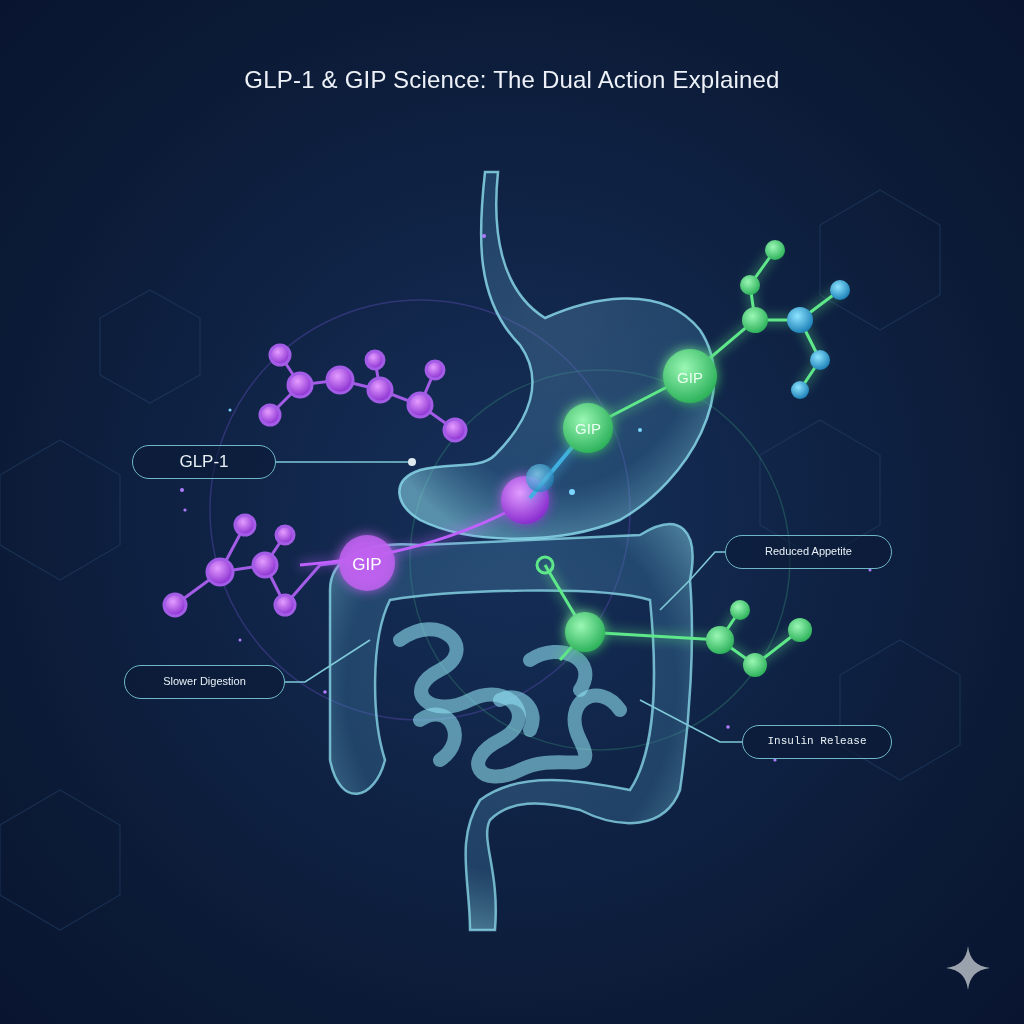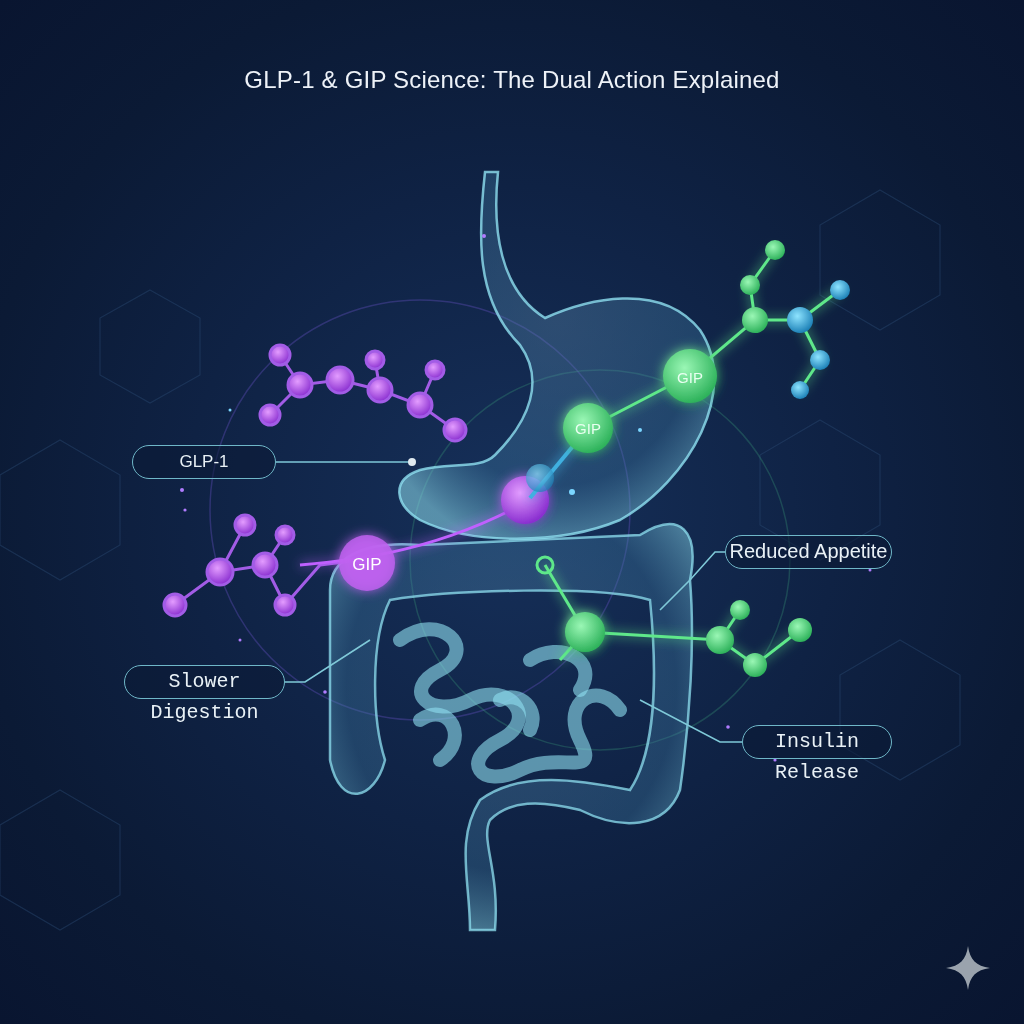--- a/index.html
+++ b/index.html
@@ -9,21 +9,21 @@
     font-family: "Liberation Sans", "DejaVu Sans", sans-serif;
   }
   .title {
     position:absolute; top:66px; left:0; width:1024px; text-align:center;
     color:#eef2f8; font-size:24px; letter-spacing:0.2px;
   }
   svg.scene { position:absolute; left:0; top:0; }
   .label {
     position:absolute; box-sizing:border-box; height:34px; line-height:31px;
     border:1.5px solid #6fb7c8; border-radius:17px; color:#e9f1f6;
-    font-size:20px; text-align:center; background:rgba(11,26,53,0.55);
+    font-size:11px; text-align:center; background:rgba(11,26,53,0.55);
   }
   .sparkle { position:absolute; left:944px; top:944px; width:48px; height:48px; }
 </style>
 </head>
 <body>
 
 <div class="title">GLP-1 &amp; GIP Science: The Dual Action Explained</div>
 
 <svg class="scene" width="1024" height="1024" viewBox="0 0 1024 1024">
   <defs>
@@ -159,19 +159,19 @@
       <circle cx="240" cy="640" r="1.5"></circle>
   </g>
   <g fill="#7bd6ff">
     <circle cx="640" cy="430" r="2"></circle>
       <circle cx="572" cy="492" r="3"></circle>
       <circle cx="230" cy="410" r="1.5"></circle>
   </g>
 </svg>
 
 <div class="label" style="left:132px;top:445px;width:144px;font-size:17px;">GLP-1</div>
-<div class="label" style="left:124px;top:665px;width:161px;font-family:Liberation Mono, monospace;">Slower Digestion</div>
+<div class="label" style="left:124px;top:665px;width:161px;">Slower Digestion</div>
 <div class="label" style="left:725px;top:535px;width:167px;">Reduced Appetite</div>
 <div class="label" style="left:742px;top:725px;width:150px;font-family:Liberation Mono, monospace;">Insulin Release</div>
 
 <svg class="sparkle" viewBox="0 0 48 48">
   <path d="M24,2 C26,16 32,22 46,24 C32,26 26,32 24,46 C22,32 16,26 2,24 C16,22 22,16 24,2 Z" fill="#9aa3ad"></path>
 </svg>
 
 </body></html>

